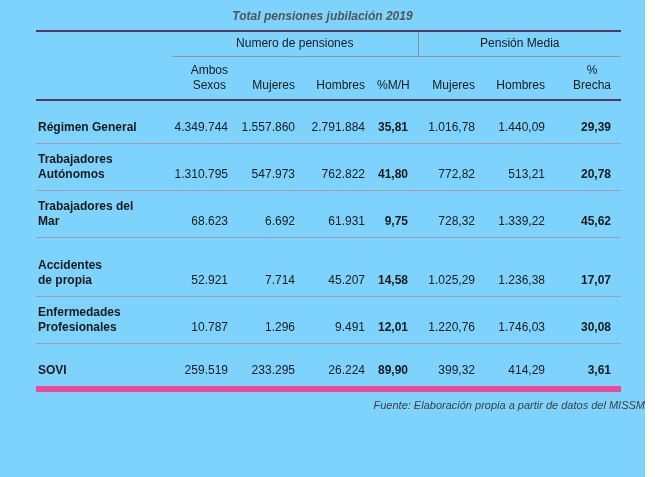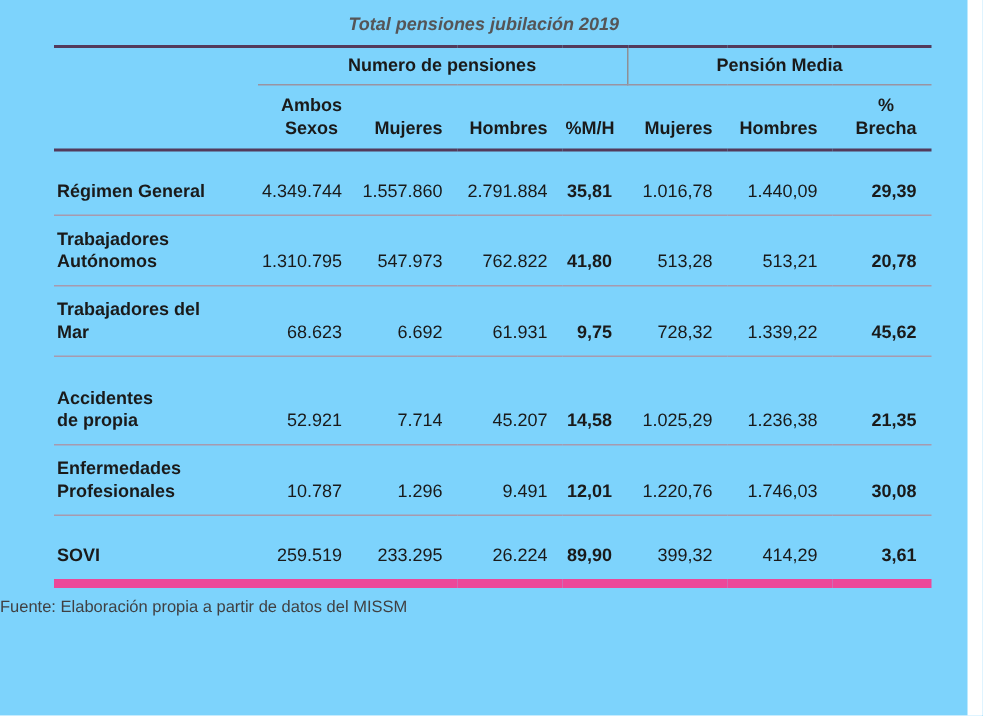--- a/index.html
+++ b/index.html
@@ -30,31 +30,31 @@
     line-height: 15px;
   }
   
   tr.group-row th { border-top: 2px solid #533a5b; }
   tr.cols-row th { border-bottom: 2px solid #533a5b; }
   tr.data-row.last-row th, tr.data-row.last-row td { border-bottom: 6px solid #ec4899; }
   
   tr.data-row th, tr.data-row td { border-bottom: 1px solid #a79aae; }
   
   tr.group-row th {
-    font-weight: bold;
+    font-weight: normal;
     text-align: center;
     padding: 4px 0 5px 0;
     vertical-align: middle;
   }
   tr.group-row th.group-cell { border-bottom: 1px solid #9a93a1; }
   tr.group-row th.group-np { border-right: 1px solid #8f8f93; }
   tr.group-row th.corner { border-bottom: none; }
   
   tr.cols-row th {
-    font-weight: bold;
+    font-weight: normal;
     text-align: right;
     vertical-align: bottom;
     padding: 6px 10px 6px 2px;
     white-space: pre-line;
   }
   tr.cols-row th.corner { text-align: left; }
   .two-line { display: inline-block; text-align: center; white-space: pre-line; }
   
   tbody th.row-label {
     text-align: left;
@@ -66,22 +66,23 @@
   tbody td.num {
     text-align: right;
     vertical-align: bottom;
     padding: 8px 10px 8px 2px;
     font-weight: normal;
   }
   tbody td.num.pct { font-weight: bold; }
   tr.gap-row td { height: 12px; border: none; }
   .footer {
     margin-top: 7px;
-    text-align: left;
+    text-align: right;
     font-size: 11px;
+    font-style: italic;
     color: #404042;
   }
 </style>
 </head>
 <body>
 
 <div class="page">
   <div class="title">Total pensiones jubilación 2019</div>
 
   <div class="table-wrap">
@@ -129,21 +130,21 @@
             <td class="num">1.440,09</td>
             <td class="num pct">29,39</td>
           </tr>
           <tr class="data-row">
             <th class="row-label">Trabajadores
 Autónomos</th>
             <td class="num">1.310.795</td>
             <td class="num">547.973</td>
             <td class="num">762.822</td>
             <td class="num pct">41,80</td>
-            <td class="num">513,28</td>
+            <td class="num">772,82</td>
             <td class="num">513,21</td>
             <td class="num pct">20,78</td>
           </tr>
           <tr class="data-row">
             <th class="row-label">Trabajadores del
 Mar</th>
             <td class="num">68.623</td>
             <td class="num">6.692</td>
             <td class="num">61.931</td>
             <td class="num pct">9,75</td>
@@ -156,21 +157,21 @@
           </tr>
           <tr class="data-row">
             <th class="row-label">Accidentes
 de propia</th>
             <td class="num">52.921</td>
             <td class="num">7.714</td>
             <td class="num">45.207</td>
             <td class="num pct">14,58</td>
             <td class="num">1.025,29</td>
             <td class="num">1.236,38</td>
-            <td class="num pct">21,35</td>
+            <td class="num pct">17,07</td>
           </tr>
           <tr class="data-row">
             <th class="row-label">Enfermedades
 Profesionales</th>
             <td class="num">10.787</td>
             <td class="num">1.296</td>
             <td class="num">9.491</td>
             <td class="num pct">12,01</td>
             <td class="num">1.220,76</td>
             <td class="num">1.746,03</td>

